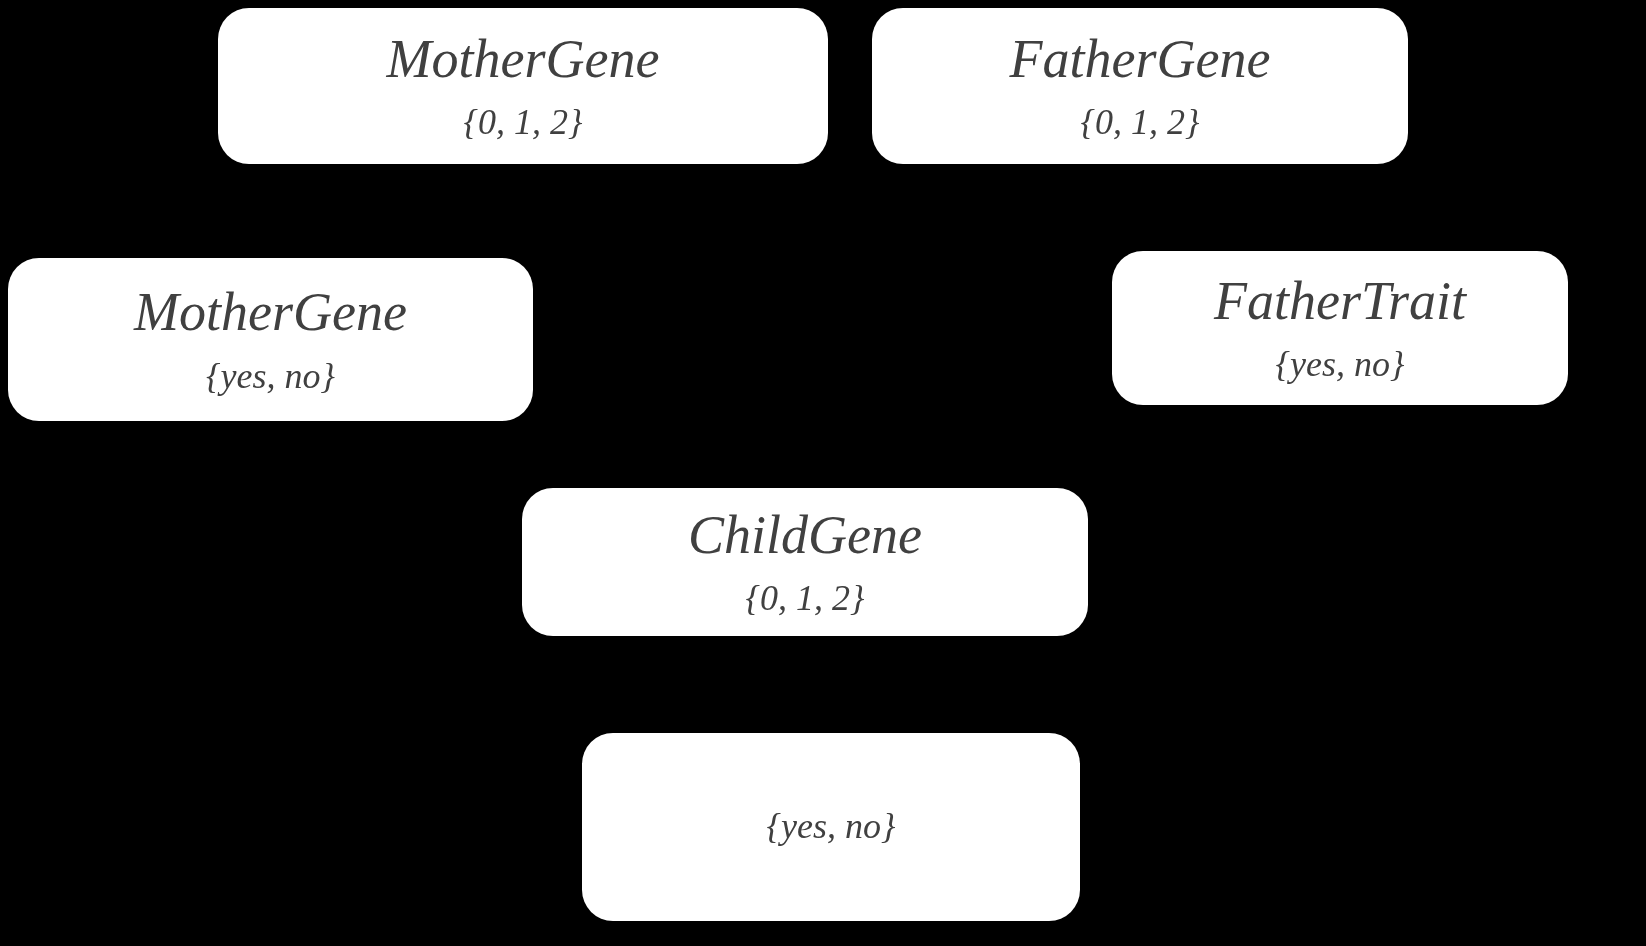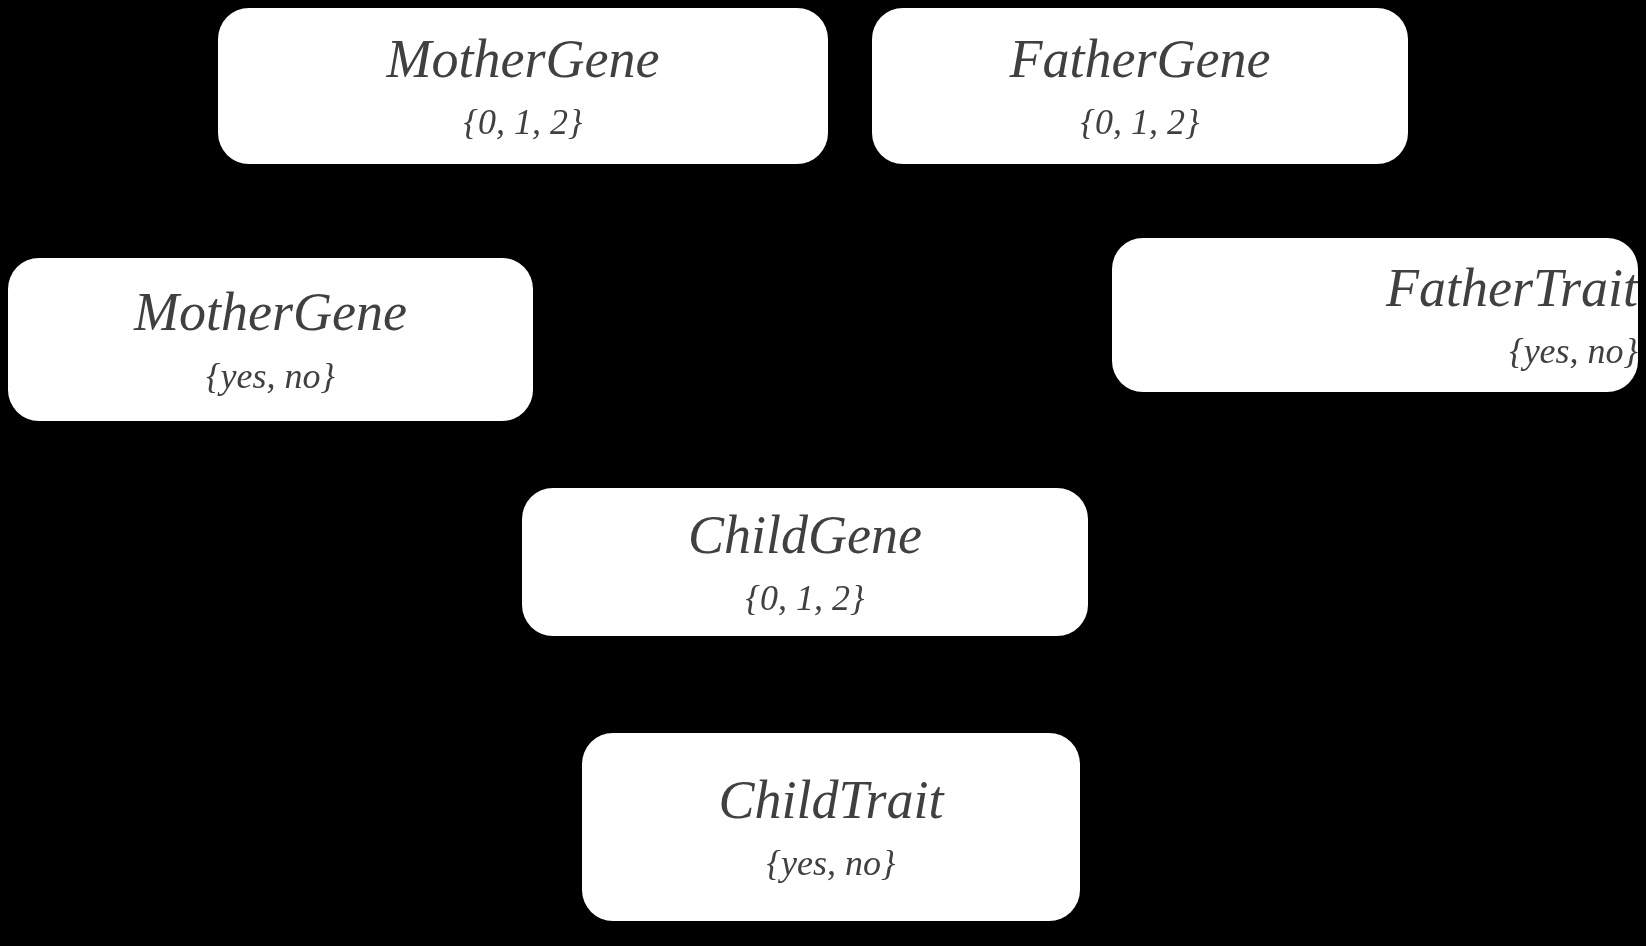--- a/index.html
+++ b/index.html
@@ -37,21 +37,21 @@
   }
   .node-domain {
     font-size: 36px;
     white-space: nowrap;
   }
 
   
   #node-mother-gene  { left: 218px;  top: 8px;   width: 610px; height: 156px; }
   #node-father-gene  { left: 872px;  top: 8px;   width: 536px; height: 156px; }
   #node-mother-trait { left: 8px;    top: 258px; width: 525px; height: 163px; }
-  #node-father-trait { left: 1112px; top: 238px; width: 526px; height: 154px; align-items: flex-end; }
+  #node-father-trait { left: 1112px; top: 251px; width: 456px; height: 154px; }
   #node-child-gene   { left: 522px;  top: 488px; width: 566px; height: 148px; align-items: center; }
   #node-child-trait  { left: 582px;  top: 733px; width: 498px; height: 188px; }
 </style>
 </head>
 <body>
 
 <div id="canvas">
 
   <div class="node" id="node-mother-gene">
     <div class="node-name">MotherGene</div>
@@ -72,17 +72,16 @@
     <div class="node-name">FatherTrait</div>
     <div class="node-domain">{yes, no}</div>
   </div>
 
   <div class="node" id="node-child-gene">
     <div class="node-name">ChildGene</div>
     <div class="node-domain">{0, 1, 2}</div>
   </div>
 
   <div class="node" id="node-child-trait">
-    <div class="node-name">ChildTrait</div>
     <div class="node-domain">{yes, no}</div>
   </div>
 
 </div>
 
 </body></html>

